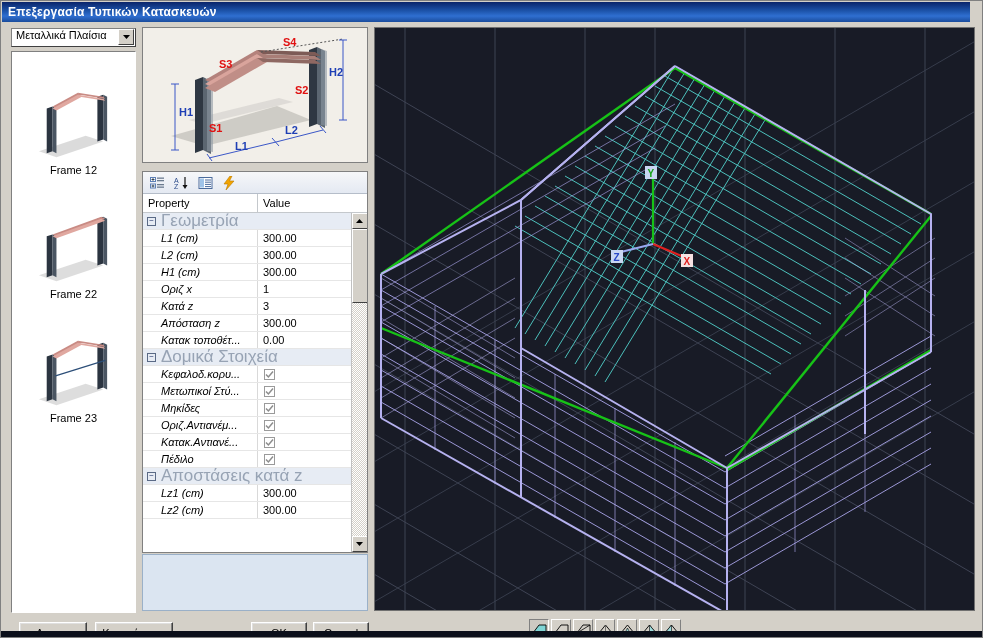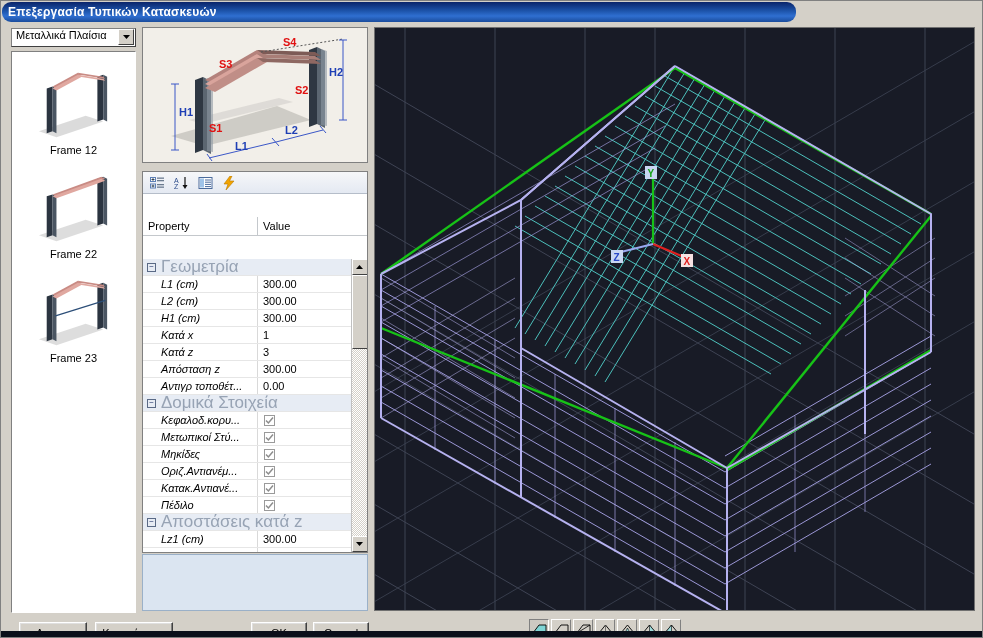--- a/index.html
+++ b/index.html
@@ -13,28 +13,27 @@
   #app {
     position: relative;
     width: 983px; height: 638px;
     background: #d4d0c8;
     border: 1px solid #808080;
     overflow: hidden;
   }
   
   #titlebar {
     position: absolute; left: 1px; top: 1px;
-    width: 794px; height: 20px;
+    width: 968px; height: 20px;
     background: linear-gradient(to bottom, #0a246a 0%, #1d54ab 45%, #2f6fd1 70%, #1a4c9c 100%);
     color: #ffffff;
     font-size: 12px; font-weight: bold;
     display: flex; align-items: center;
     padding-left: 6px;
     letter-spacing: 0.2px;
-    border-radius: 9px;
   }
   
   #combo-type {
     position: absolute; left: 10px; top: 27px;
     width: 125px; height: 19px;
     background: #ffffff;
     border: 1px solid #808080;
     border-right-color: #404040; border-bottom-color: #404040;
     display: flex; align-items: flex-start;
     font-size: 11px; color: #000;
@@ -55,41 +54,41 @@
     border: 2px inset #d4d0c8;
     border-top: 1px solid #808080; border-left: 1px solid #808080;
     border-right: 1px solid #ffffff; border-bottom: 1px solid #ffffff;
     overflow: hidden;
   }
   .frame-item {
     width: 100%; height: 104px;
     display: flex; flex-direction: column;
     align-items: center; justify-content: flex-start;
     padding-top: 15px;
+    margin-top: 20px;
   }
   .frame-thumb { width: 104px; height: 78px; }
   .frame-label { font-size: 11px; color: #000; margin-top: 1px; }
   
   #diagram-panel {
     position: absolute; left: 141px; top: 26px;
     width: 226px; height: 136px;
     background: #f2efe9;
     border: 1px solid #808080;
     overflow: hidden;
   }
   #diagram-svg { display: block; }
   
   #prop-grid {
     position: absolute; left: 141px; top: 170px;
     width: 226px; height: 382px;
     background: #ffffff;
     border: 1px solid #808080;
     display: flex; flex-direction: column;
     overflow: hidden;
-    gap: 23px;
   }
   #prop-toolbar {
     height: 22px;
     background: linear-gradient(to bottom,#f6f7f9,#e4e9f2);
     border-bottom: 1px solid #b5bdc9;
     display: flex; align-items: center; gap: 6px;
     padding-left: 5px;
   }
   .tb-btn { width: 18px; height: 18px; display: flex; align-items: center; justify-content: center; }
   #prop-header {
@@ -388,33 +387,33 @@
         </div>
         <div class="prow">
           <span class="pname">L2 (cm)</span>
           <span class="pval">300.00</span>
         </div>
         <div class="prow">
           <span class="pname">H1 (cm)</span>
           <span class="pval">300.00</span>
         </div>
         <div class="prow">
-          <span class="pname">Κατά x</span>
+          <span class="pname">Οριζ x</span>
           <span class="pval">1</span>
         </div>
         <div class="prow">
           <span class="pname">Κατά z</span>
           <span class="pval">3</span>
         </div>
         <div class="prow">
           <span class="pname">Απόσταση z</span>
           <span class="pval">300.00</span>
         </div>
         <div class="prow">
-          <span class="pname">Αντιγρ τοποθέτ...</span>
+          <span class="pname">Κατακ τοποθέτ...</span>
           <span class="pval">0.00</span>
         </div>
 
         <div class="prow cat">
           <span class="catbox">−</span>
           <span class="cattext">Δομικά Στοιχεία</span>
         </div>
 
         <div class="prow">
           <span class="pname">Κεφαλοδ.κορυ...</span>

